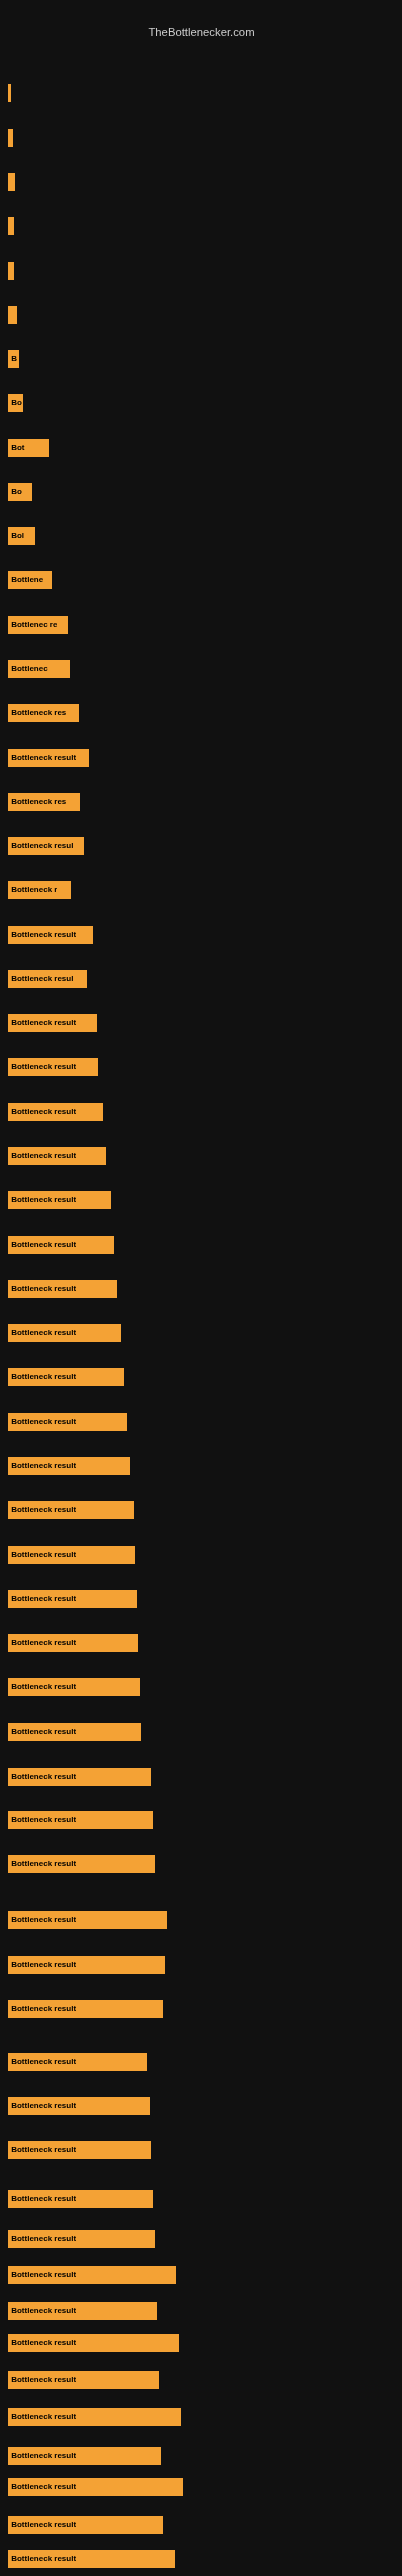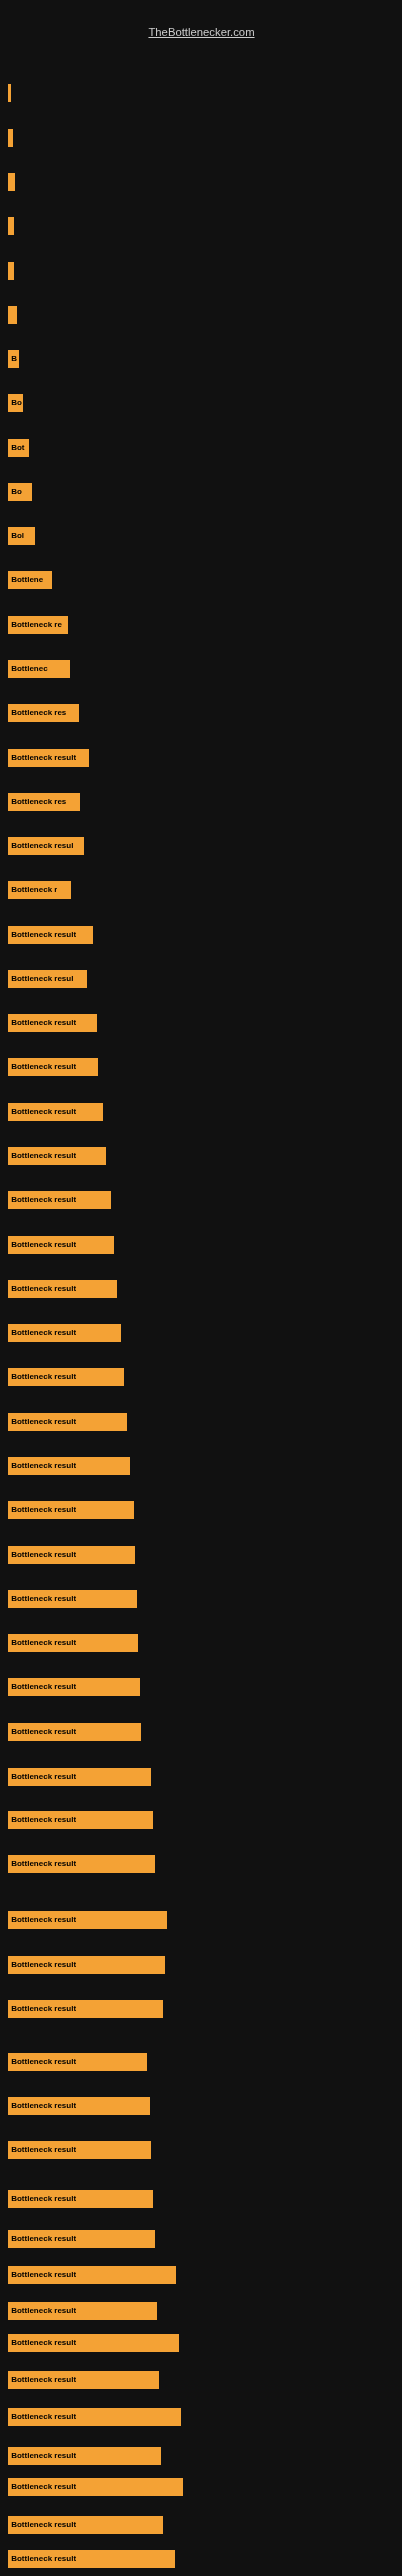--- a/index.html
+++ b/index.html
@@ -18,21 +18,20 @@
     }
 
     .site-title {
       text-align: center;
       color: #ccc;
       font-size: 11.3px;
       padding: 6.4px 0;
       position: absolute;
       top: 4px;
       width: 100%;
-      text-decoration: underline;
     }
 
     .chart-area {
       position: absolute;
       top: 16px;
       left: 0;
       width: 403px;
       height: 2576px;
     }
 
@@ -98,42 +97,42 @@
       <div class="bar" style="width: 11.3px;">
         <span class="bar-label">B</span>
       </div>
     </div>
     <div class="bar-container" style="top: 378px;">
       <div class="bar" style="width: 14.5px;">
         <span class="bar-label">Bo</span>
       </div>
     </div>
     <div class="bar-container" style="top: 423px;">
-      <div class="bar" style="width: 21px;">
+      <div class="bar" style="width: 41px;">
         <span class="bar-label">Bot</span>
       </div>
     </div>
     <div class="bar-container" style="top: 467px;">
       <div class="bar" style="width: 24px;">
         <span class="bar-label">Bo</span>
       </div>
     </div>
     <div class="bar-container" style="top: 511px;">
       <div class="bar" style="width: 27px;">
         <span class="bar-label">Bol</span>
       </div>
     </div>
     <div class="bar-container" style="top: 555px;">
       <div class="bar" style="width: 44px;">
         <span class="bar-label">Bottlene</span>
       </div>
     </div>
     <div class="bar-container" style="top: 600px;">
       <div class="bar" style="width: 60px;">
-        <span class="bar-label">Bottleneck re</span>
+        <span class="bar-label">Bottlenec re</span>
       </div>
     </div>
     <div class="bar-container" style="top: 644px;">
       <div class="bar" style="width: 62px;">
         <span class="bar-label">Bottlenec</span>
       </div>
     </div>
     <div class="bar-container" style="top: 688px;">
       <div class="bar" style="width: 71px;">
         <span class="bar-label">Bottleneck res</span>

